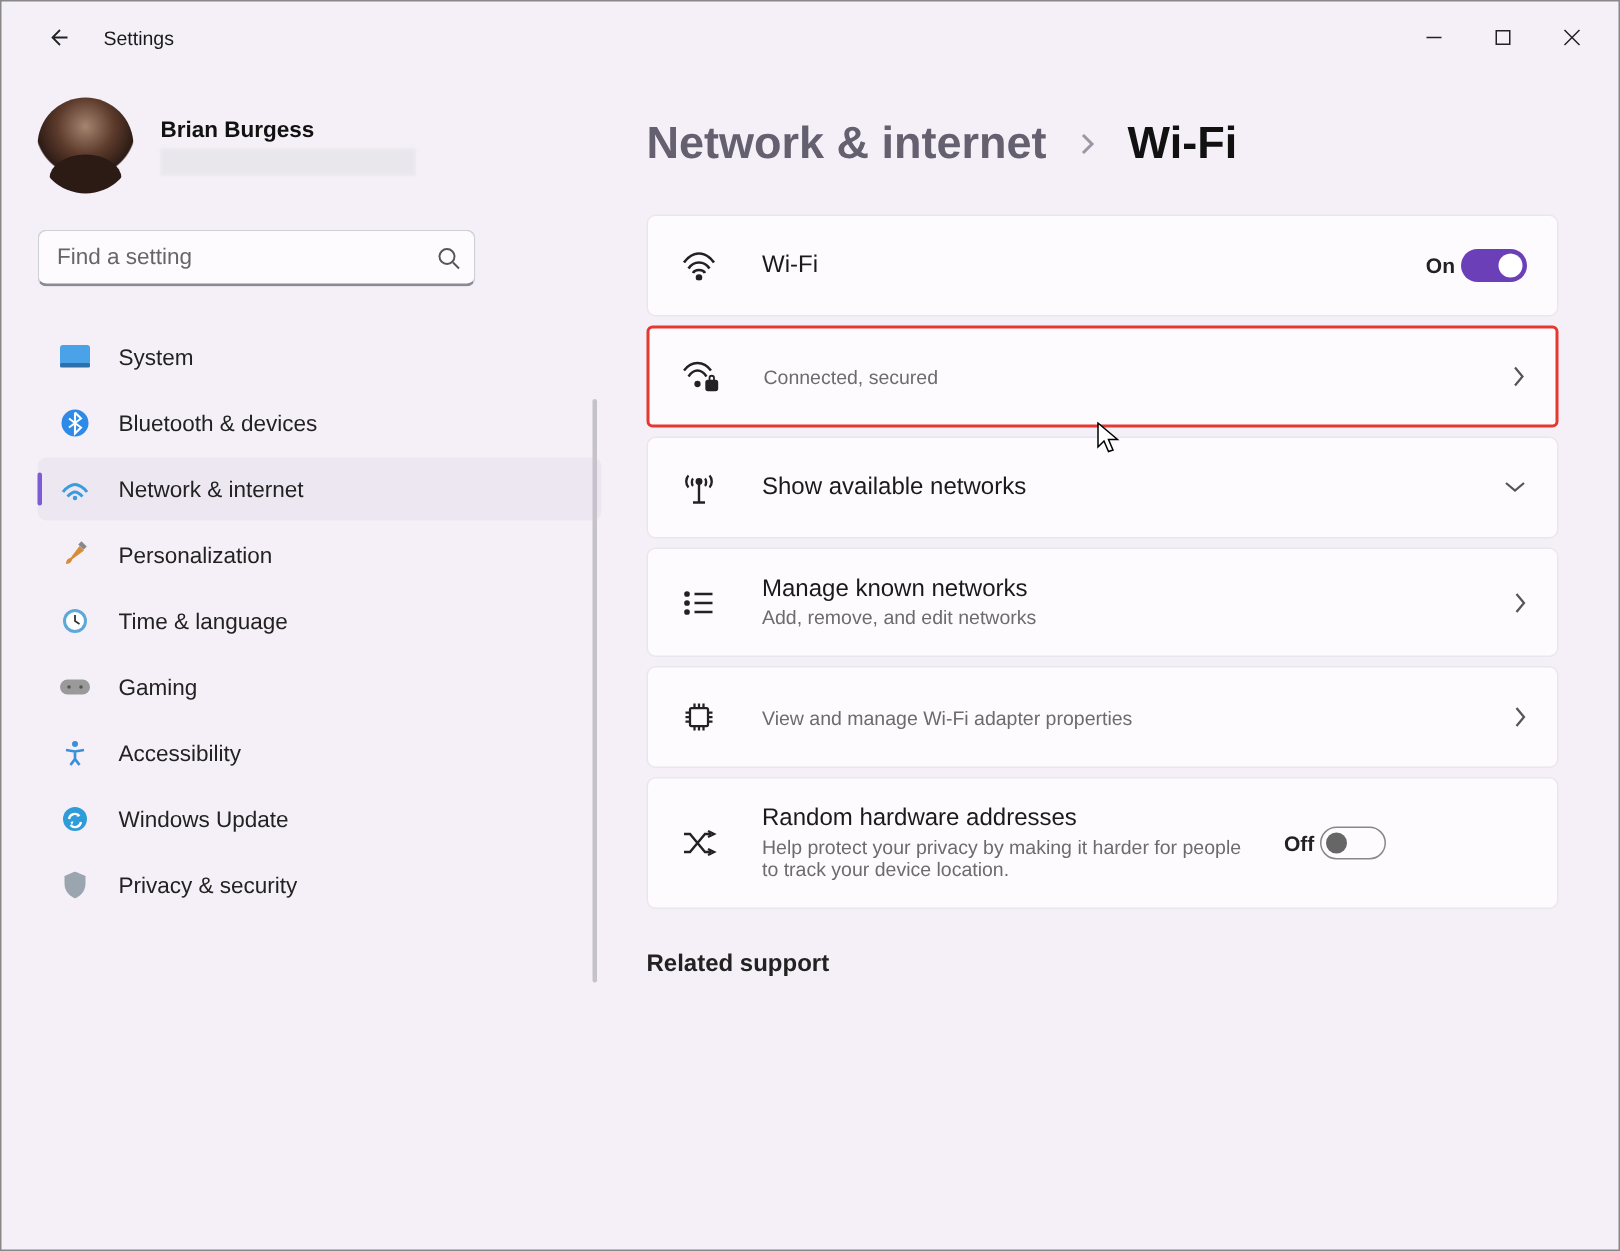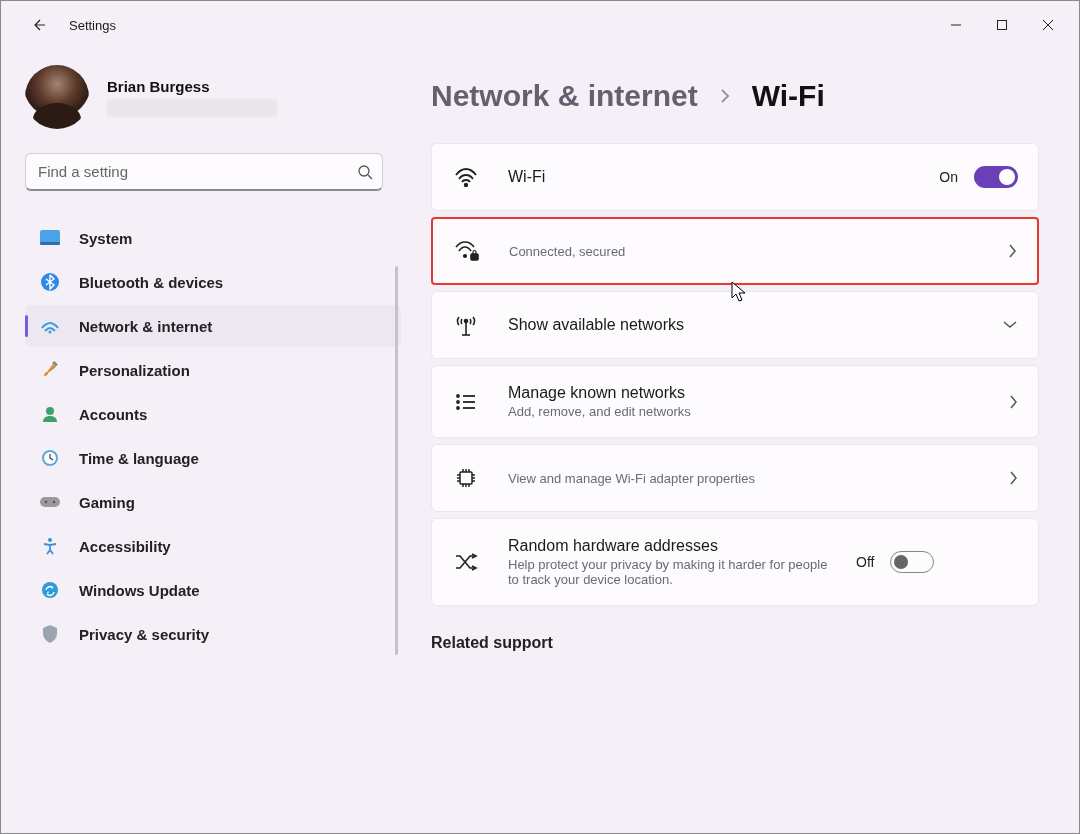--- a/index.html
+++ b/index.html
@@ -17,26 +17,26 @@
 
   
   .sidebar { width: 400px; padding: 16px 0 0 24px; display:flex; flex-direction:column; }
   .profile { display:flex; align-items:center; gap:18px; margin-bottom:24px; }
   .avatar { width:64px; height:64px; border-radius:50%; background: radial-gradient(circle at 50% 30%, #a58470 0%, #5c3a2b 35%, #2c1b15 60%, #f5f0f7 62%); position:relative; overflow:hidden; }
   .avatar::after { content:""; position:absolute; left:8px; right:8px; bottom:-6px; height:32px; background:#2c1b15; border-radius:50% 50% 0 0; }
   .profile-text { display:flex; flex-direction:column; }
   .profile-name { font-size:15px; font-weight:700; color:#111; }
   .profile-email { width:170px; height:18px; background:#e9e6ec; margin-top:4px; filter: blur(1px); }
 
-  .search-wrap { position:relative; width:358px; height:38px; margin-bottom:20px; }
+  .search-wrap { position:relative; width:292px; height:38px; margin-bottom:20px; }
   .search { width:100%; height:100%; border:1px solid #cfcfd6; border-radius:6px; background:#fdfbfe; padding:0 40px 0 12px; font-size:15px; color:#333; outline:none; border-bottom: 2px solid #8a8a92; }
   .search::placeholder { color:#666; }
   .search-icon { position:absolute; right:10px; top:50%; transform:translateY(-50%); }
 
-  .nav { display:flex; flex-direction:column; gap:2px; margin-top:6px;font-weight:bold; }
+  .nav { display:flex; flex-direction:column; gap:2px; margin-top:6px; }
   .nav-item { display:flex; align-items:center; gap:18px; height:42px; padding:0 14px; border-radius:6px; cursor:pointer; font-size:15px; color:#222; position:relative; }
   .nav-item.active { background:#ece7f0; }
   .nav-item.active::before { content:""; position:absolute; left:0; top:10px; bottom:10px; width:3px; background:#7b5cd6; border-radius:2px; }
   .nav-item .nav-icon { width:22px; height:22px; display:flex; align-items:center; justify-content:center; }
 
   .sidebar-scroll-track { position:absolute; left:394px; top:265px; bottom:12px; width:3px; background:transparent; }
   .sidebar-scroll-thumb { position:absolute; top:0; width:3px; height:70%; background:#c6c2cb; border-radius:2px; }
 
   
   .main { flex:1; padding: 30px 40px 0 30px; overflow:hidden; }
@@ -45,21 +45,21 @@
   .bc-sep { color:#9b96a5; }
   .bc-current { font-size:30px; font-weight:600; color:#111; }
 
   .cards { display:flex; flex-direction:column; gap:6px; }
   .card { background:#fdfbfe; border:1px solid #eae6ee; border-radius:6px; padding:18px 20px; display:flex; align-items:center; gap:28px; cursor:pointer; min-height:68px; }
   .card.highlight { border:2.5px solid #e4392e; border-radius:4px; }
   .card-icon { width:28px; display:flex; align-items:center; justify-content:center; color:#333; }
   .card-body { flex:1; display:flex; flex-direction:column; gap:2px; }
   .card-title { font-size:16px; color:#1a1a1a; }
   .card-sub { font-size:13px; color:#6b6b70; }
-  .card-tail { display:flex; align-items:center; gap:16px; }
+  .card-tail { display:flex; align-items:center; gap:4px;font-weight:bold; }
 
   .toggle { width:44px; height:22px; border-radius:12px; position:relative; }
   .toggle.on { background:#6b3fb8; }
   .toggle.on::after { content:""; position:absolute; right:3px; top:3px; width:16px; height:16px; background:#fff; border-radius:50%; }
   .toggle.off { background:#fdfbfe; border:1.5px solid #888; }
   .toggle.off::after { content:""; position:absolute; left:3px; top:2.5px; width:14px; height:14px; background:#666; border-radius:50%; }
   .toggle-label { font-size:14px; color:#222; }
 
   .chevron { color:#4a4a50; }
   .cursor-arrow { position:absolute; left:730px; top:280px; pointer-events:none; }
@@ -144,29 +144,20 @@
         <span>Network &amp; internet</span>
       </div>
       <div class="nav-item">
         <span class="nav-icon">
             <svg width="20" height="20" viewBox="0 0 20 20">
               <path d="M4 16c0-3 2-4 3-4l6-8 3 3-8 6c0 1-1 3-4 3z" fill="#d88c3a"></path>
               <rect x="13" y="2" width="5" height="3" transform="rotate(45 15 3)" fill="#888"></rect>
             </svg>
           </span>
         <span>Personalization</span>
-      </div>
-      <div class="nav-item">
-        <span class="nav-icon">
-            <svg width="18" height="18" viewBox="0 0 18 18">
-              <circle cx="9" cy="6" r="4" fill="#3ea06a"></circle>
-              <path d="M2 17c0-4 3-6 7-6s7 2 7 6" fill="#3ea06a"></path>
-            </svg>
-          </span>
-        <span>Accounts</span>
       </div>
       <div class="nav-item">
         <span class="nav-icon">
             <svg width="18" height="18" viewBox="0 0 18 18">
               <circle cx="9" cy="9" r="8" fill="#5da8d8"></circle>
               <circle cx="9" cy="9" r="6" fill="#fff"></circle>
               <path d="M9 5v4l3 2" stroke="#333" stroke-width="1.2" fill="none"></path>
             </svg>
           </span>
         <span>Time &amp; language</span>

